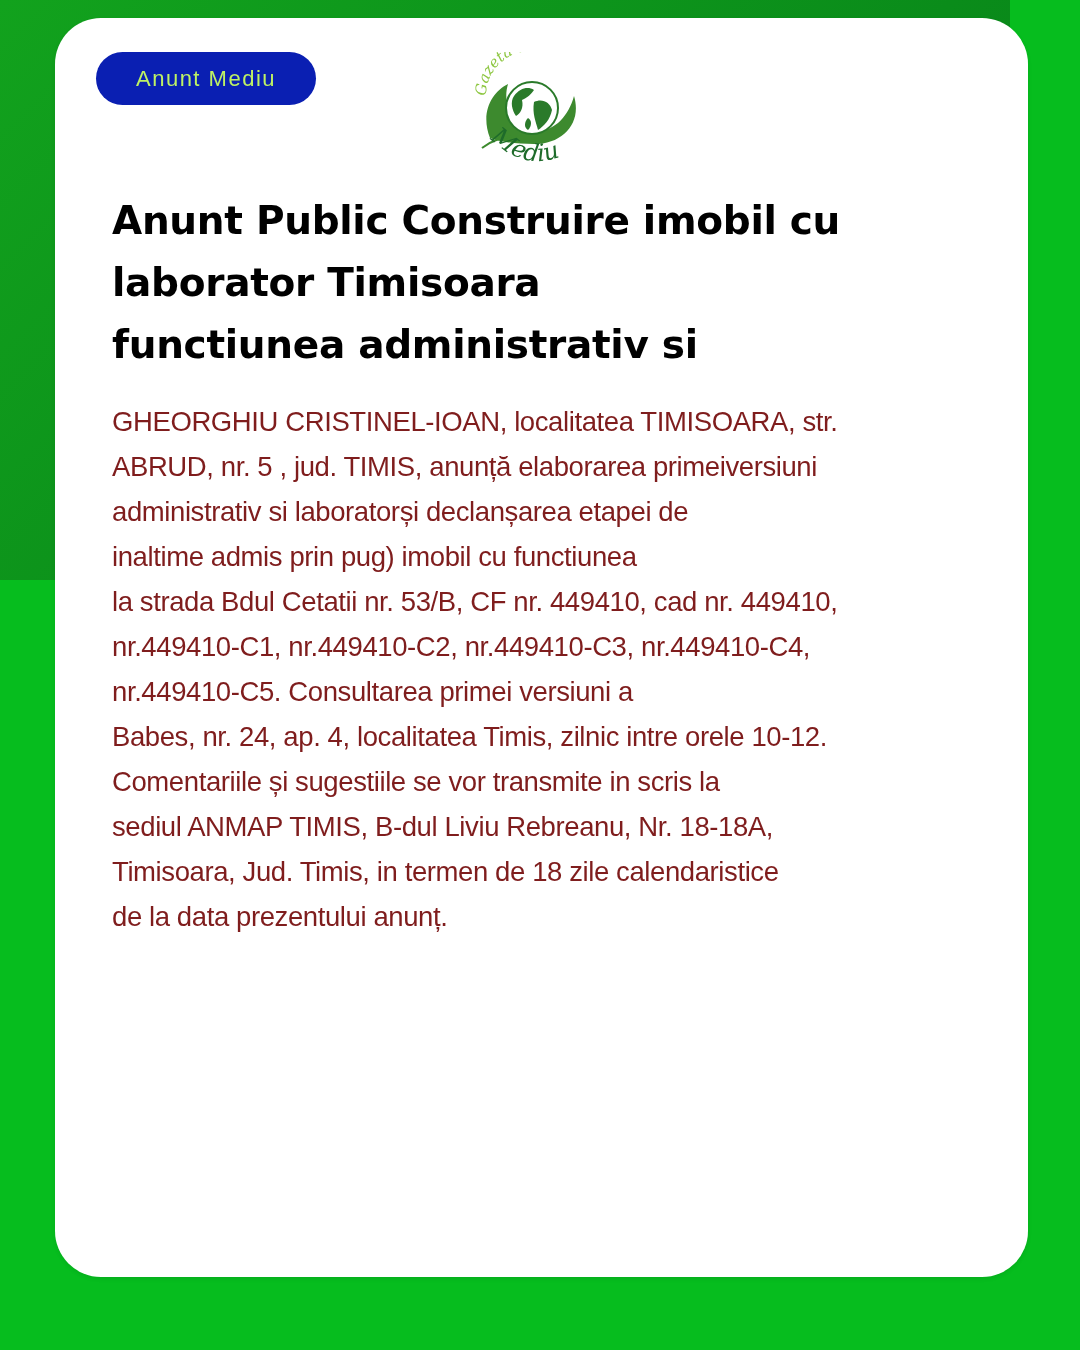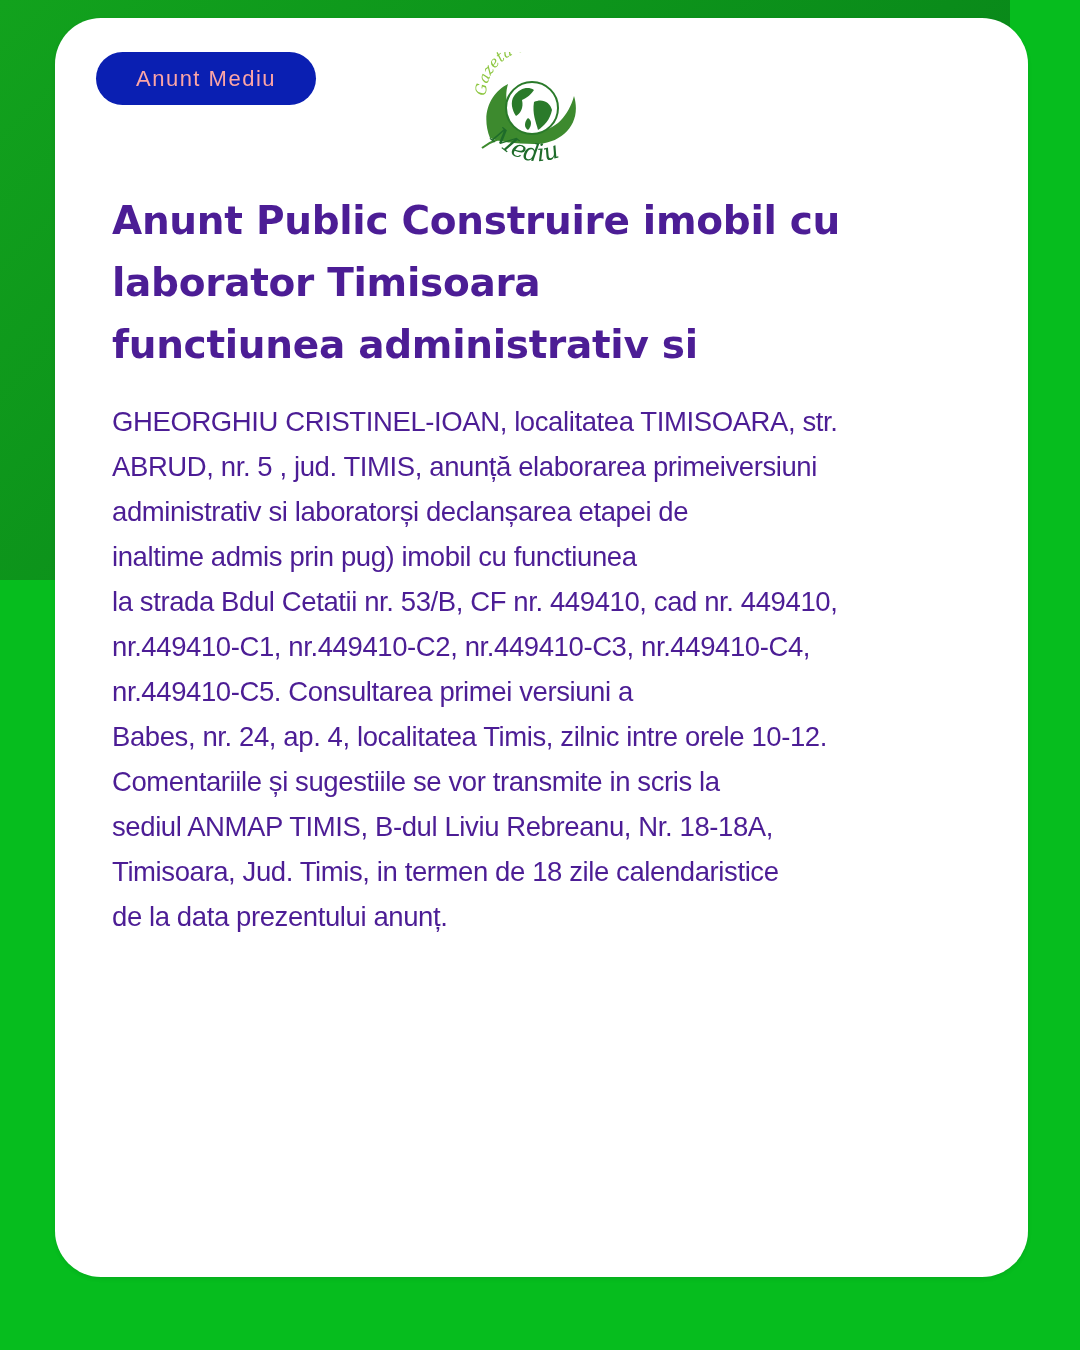--- a/index.html
+++ b/index.html
@@ -33,55 +33,55 @@
       box-shadow: 0 2px 4px rgba(0,0,0,0.08);
     }
     .badge {
       position: absolute;
       left: 96px;
       top: 52px;
       width: 220px;
       height: 53px;
       background: #0a1fb2;
       border-radius: 27px;
-      color: #fca5a5;
+      color: #bef264;
       font-size: 22px;
       letter-spacing: 1.5px;
       display: flex;
       align-items: center;
       justify-content: center;
       box-sizing: border-box;
     }
     .logo {
       position: absolute;
       left: 472px;
       top: 52px;
       width: 116px;
       height: 122px;
     }
     .title {
       position: absolute;
       left: 112px;
       top: 190px;
       width: 840px;
       margin: 0;
-      color: #4c1d95;
+      color: #000000;
       font-family: "DejaVu Sans", sans-serif;
       font-weight: bold;
       font-size: 39px;
       line-height: 62px;
       letter-spacing: -0.3px;
     }
     .body-text {
       position: absolute;
       left: 112px;
       top: 399px;
       width: 870px;
       margin: 0;
-      color: #4c1d95;
+      color: #7f1d1d;
       font-family: "Liberation Sans", sans-serif;
       font-size: 27.5px;
       line-height: 45px;
       letter-spacing: -0.4px;
     }
     .body-text span {
       display: block;
       white-space: nowrap;
     }
   </style>

